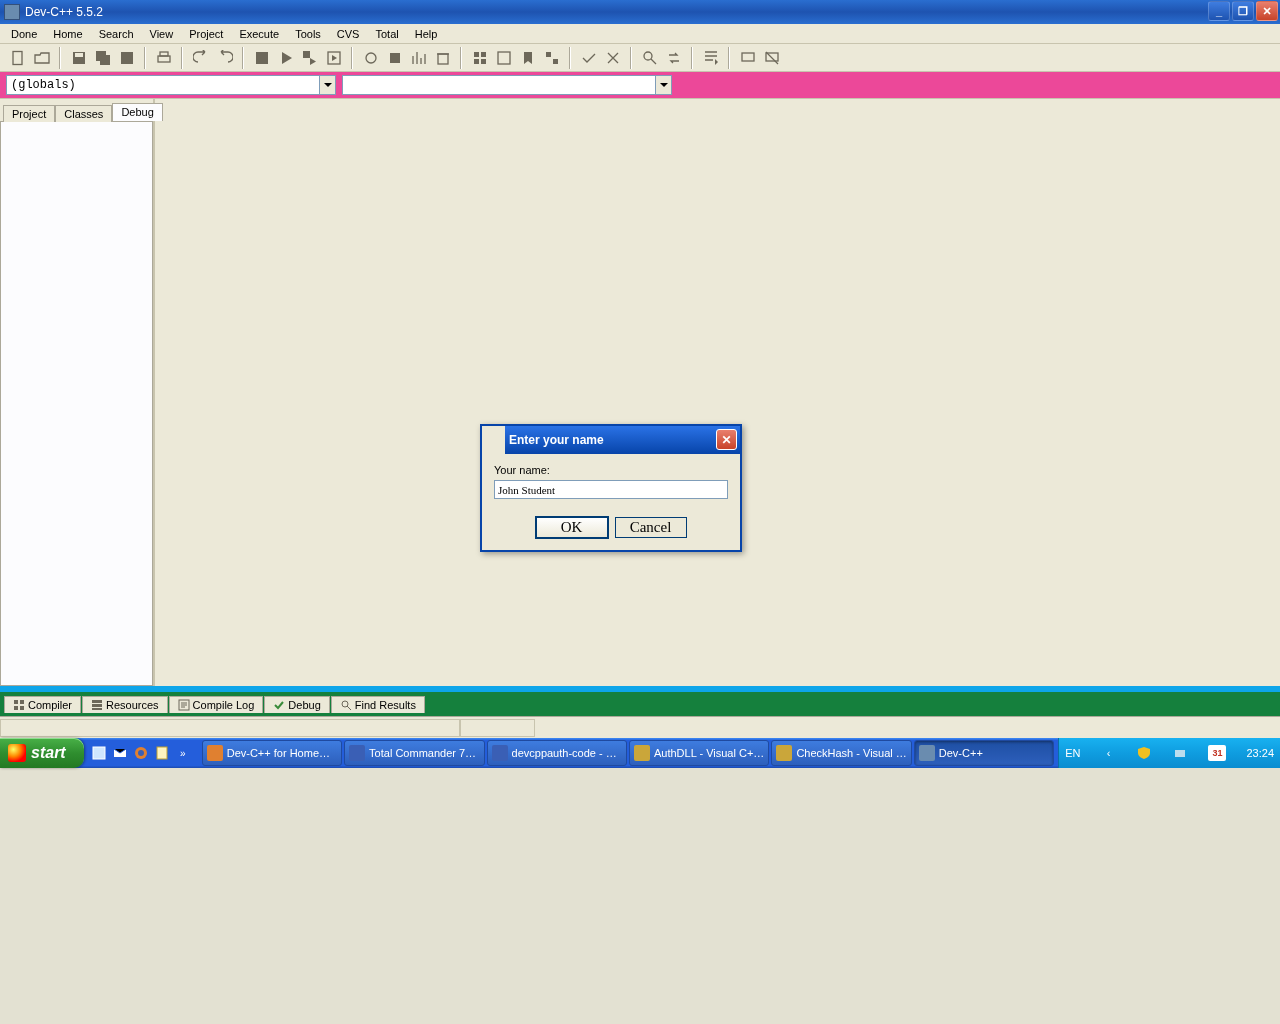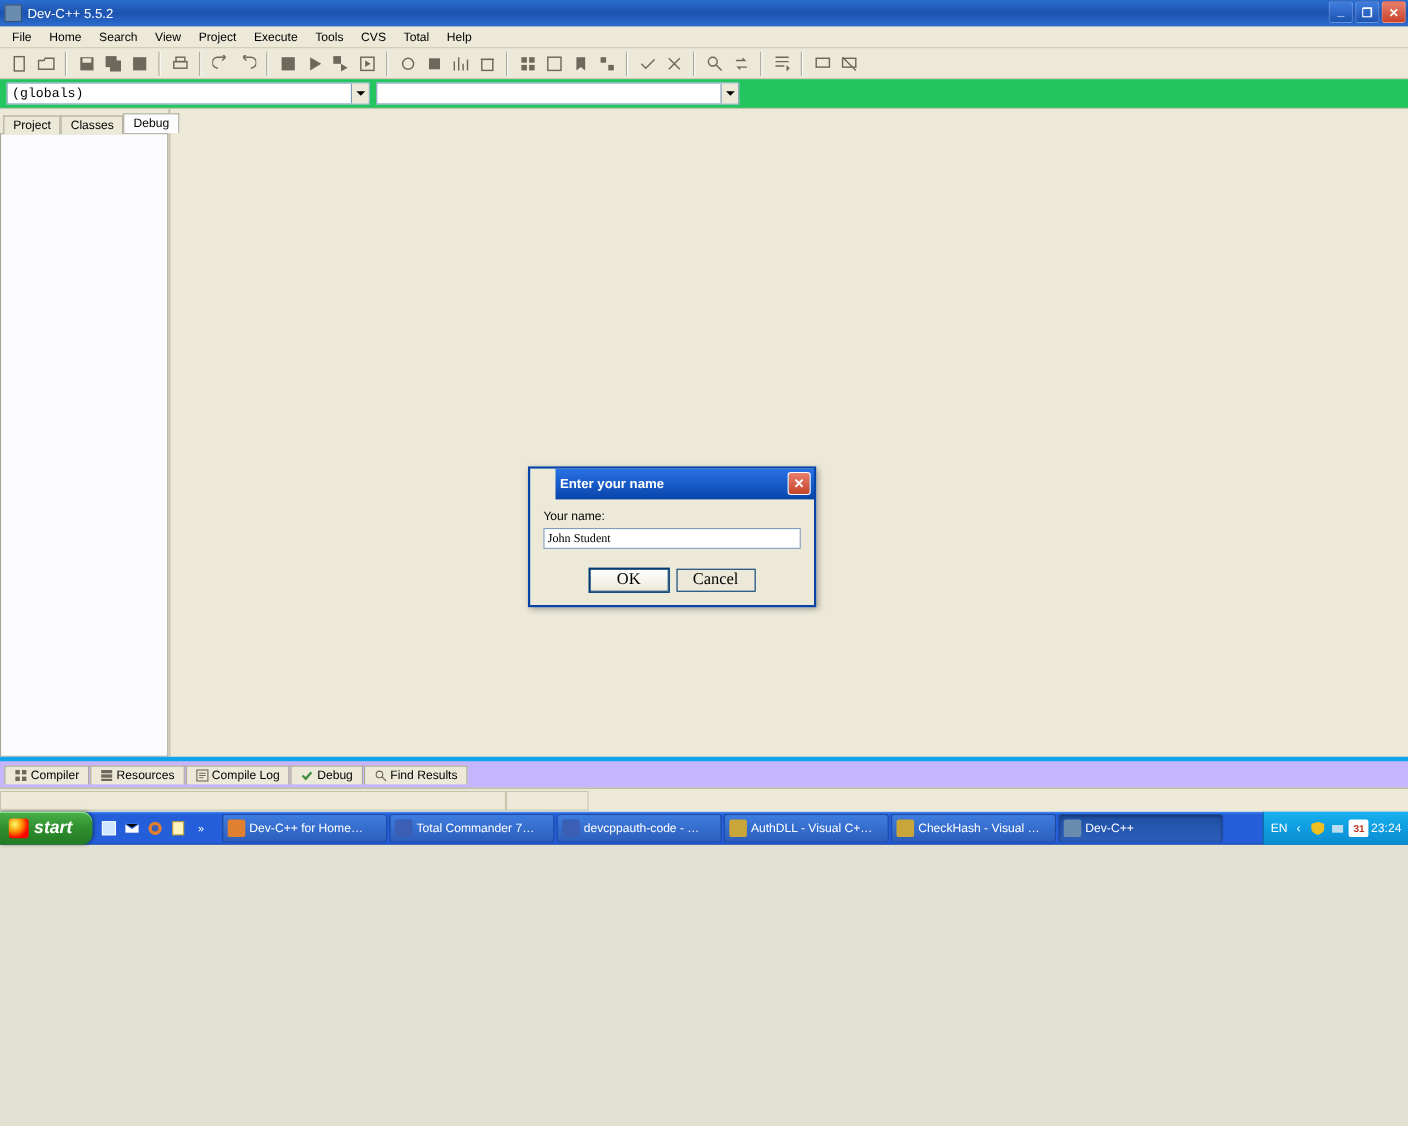--- a/index.html
+++ b/index.html
@@ -18,59 +18,59 @@
   .menu-item { padding:2px 7px; color:#000; cursor:default; }
 
   
   .toolbar { background:#ece9d8; display:flex; align-items:center; padding:2px 4px; gap:2px; border-bottom:1px solid #c8c4ae; }
   .tb-group { display:flex; align-items:center; gap:1px; padding:0 2px; }
   .tb-sep { width:2px; height:22px; border-left:1px solid #aca899; border-right:1px solid #fff; margin:0 2px; }
   .tb-btn { width:23px; height:23px; border:1px solid transparent; display:flex; align-items:center; justify-content:center; cursor:pointer; border-radius:2px; }
   .tb-btn svg { width:16px; height:16px; }
   .ico-stroke { stroke:#6d685a; stroke-width:1.3; fill:none; }
   .ico-fill { fill:#6d685a; }
-  .toolbar2 { background:#22c55e; display:flex; align-items:center; padding:3px 6px; gap:6px; border-bottom:1px solid #c8c4ae; }
+  .toolbar2 { background:#ec4899; display:flex; align-items:center; padding:3px 6px; gap:6px; border-bottom:1px solid #c8c4ae; }
   .combo { height:20px; background:#fff; border:1px solid #7f9db9; display:flex; align-items:center; position:relative; font-family:"Courier New",monospace; font-size:12px; padding-left:4px; color:#000; }
   .combo .drop { width:16px; height:18px; background:#ece9d8; border-left:1px solid #7f9db9; display:flex; align-items:center; justify-content:center; position:absolute; right:0; top:0; }
   .combo .drop:after { content:""; border-left:4px solid transparent; border-right:4px solid transparent; border-top:4px solid #000; }
   .combo1 { width:330px; }
   .combo2 { width:330px; font-family:Tahoma,Arial,sans-serif; }
 
   
   .workspace { flex:1; display:flex; background:#ece9d8; overflow:hidden; }
   .sidepanel { width:153px; display:flex; flex-direction:column; }
   .sidetabs { height:22px; background:#ece9d8; display:flex; align-items:flex-end; padding-left:3px; }
   .sidetab { padding:2px 8px; border:1px solid #aca899; border-bottom:none; background:#ece9d8; margin-right:0px; font-size:11px; cursor:pointer; position:relative; top:1px; }
   .sidetab.active { background:#fcfcfe; z-index:2; top:0; padding-bottom:3px; }
   .sidecontent { flex:1; background:#fcfcfe; border:1px solid #aca899; }
   .editor-area { flex:1; background:#ece9d8; border-left:2px solid #c8c4ae; }
 
   
-  .bottom-tabs { height:24px; background:#c4b5fd; display:flex; align-items:center; padding:12px 4px; gap:0; border-top:4px solid #0ea5e9; }
+  .bottom-tabs { height:24px; background:#15803d; display:flex; align-items:center; padding:12px 4px; gap:0; border-top:6px solid #0ea5e9; }
   .btab { display:flex; align-items:center; gap:3px; padding:2px 8px; border:1px solid #aca899; border-bottom:none; background:#ece9d8; cursor:pointer; font-size:11px; margin-right:1px; }
   .btab svg { width:12px; height:12px; }
 
   
   .statusbar { height:22px; background:#ece9d8; border-top:1px solid #aca899; display:flex; align-items:center; font-size:11px; color:#000; }
   .status-cell { border:1px solid #c8c4ae; padding:2px 6px; height:18px; display:flex; align-items:center; }
   .status-cell.c1 { width:460px; }
   .status-cell.c2 { width:75px; }
   .status-cell.c3 { flex:1; }
 
   
   .taskbar { height:30px; background:linear-gradient(to bottom,#3f8cf3 0%,#245edb 8%,#245edb 92%,#1b4aaf 100%); display:flex; align-items:center; color:#fff; font-size:11px; }
   .start-btn { height:30px; padding:0 18px 0 8px; background:linear-gradient(to bottom,#49b148 0%,#2f8e2f 50%,#237923 100%); display:flex; align-items:center; gap:5px; font-weight:bold; font-style:italic; font-size:16px; color:#fff; border-radius:0 10px 10px 0; box-shadow:inset 0 1px 0 #8fe08f, 1px 0 3px rgba(0,0,0,.4); cursor:pointer; }
   .start-ico { width:18px; height:18px; background:radial-gradient(circle at 30% 30%,#ff6,#f80 40%,#f00 70%); border-radius:3px; position:relative; }
   .ql { display:flex; align-items:center; gap:3px; padding:0 6px; }
   .ql-ico { width:18px; height:18px; border-radius:2px; display:flex; align-items:center; justify-content:center; cursor:pointer; }
   .task-items { flex:1; display:flex; align-items:center; gap:2px; padding:0 4px; overflow:hidden; }
   .task-item { height:24px; min-width:140px; max-width:150px; flex:1; background:linear-gradient(to bottom,#3e7cdf,#2d5fbc); border:1px solid #1f4aa0; border-radius:3px; display:flex; align-items:center; gap:4px; padding:12px 4px; color:#fff; font-size:11px; cursor:pointer; white-space:nowrap; overflow:hidden; text-overflow:ellipsis; }
   .task-item.active { background:linear-gradient(to bottom,#1e4fa3,#2d5fbc); box-shadow:inset 0 1px 3px rgba(0,0,0,0.4); }
   .task-item .ico { width:16px; height:16px; flex-shrink:0; border-radius:2px; }
-  .tray { height:30px; background:linear-gradient(to bottom,#18b1f0 0%,#0f9de0 50%,#0a8cd0 100%); display:flex; align-items:center; gap:2px; padding:0 6px; color:#fff; font-size:11px; border-left:1px solid #0a6fa6; }
+  .tray { height:30px; background:linear-gradient(to bottom,#18b1f0 0%,#0f9de0 50%,#0a8cd0 100%); display:flex; align-items:center; gap:20px; padding:0 6px; color:#fff; font-size:11px; border-left:1px solid #0a6fa6; }
   .tray-ico { width:16px; height:16px; border-radius:2px; display:flex; align-items:center; justify-content:center; cursor:pointer; }
 
   
   .modal { position:absolute; left:480px; top:424px; width:262px; border:2px solid #0744a9; background:#ece9d8; box-shadow:2px 2px 6px rgba(0,0,0,0.35); }
   .modal .m-title { height:28px; background:linear-gradient(to bottom,#2a72e6 0%,#0744a9 100%); color:#fff; font-weight:bold; font-size:12px; display:flex; align-items:center; padding:0 4px; position:relative;margin-left:23px; }
   .modal .m-close { position:absolute; right:3px; top:3px; width:21px; height:21px; background:linear-gradient(#e97f6d,#c8432a); border:1px solid #fff; border-radius:3px; display:flex; align-items:center; justify-content:center; color:#fff; font-weight:bold; cursor:pointer; font-size:12px; }
   .modal .m-body { padding:10px 12px 12px; display:flex; flex-direction:column; gap:4px; }
   .modal label { font-size:11px; color:#000; }
   .modal input[type=text] { width:100%; height:19px; border:1px solid #7f9db9; background:#fff; font-family:Tahoma; font-size:11px; padding:1px 3px; }
   .modal .btn-row { display:flex; justify-content:center; gap:7px; margin-top:14px; }
@@ -86,21 +86,21 @@
     <span class="app-icon"></span>
     <span>Dev-C++ 5.5.2</span>
     <div class="caption-btns">
       <div class="cap-btn cap-min">_</div>
       <div class="cap-btn cap-max">❐</div>
       <div class="cap-btn cap-close">✕</div>
     </div>
   </div>
 
   <div class="menubar">
-    <span class="menu-item">File</span>
+    <span class="menu-item">Done</span>
     <span class="menu-item">Home</span>
     <span class="menu-item">Search</span>
     <span class="menu-item">View</span>
     <span class="menu-item">Project</span>
     <span class="menu-item">Execute</span>
     <span class="menu-item">Tools</span>
     <span class="menu-item">CVS</span>
     <span class="menu-item">Total</span>
     <span class="menu-item">Help</span>
   </div>

